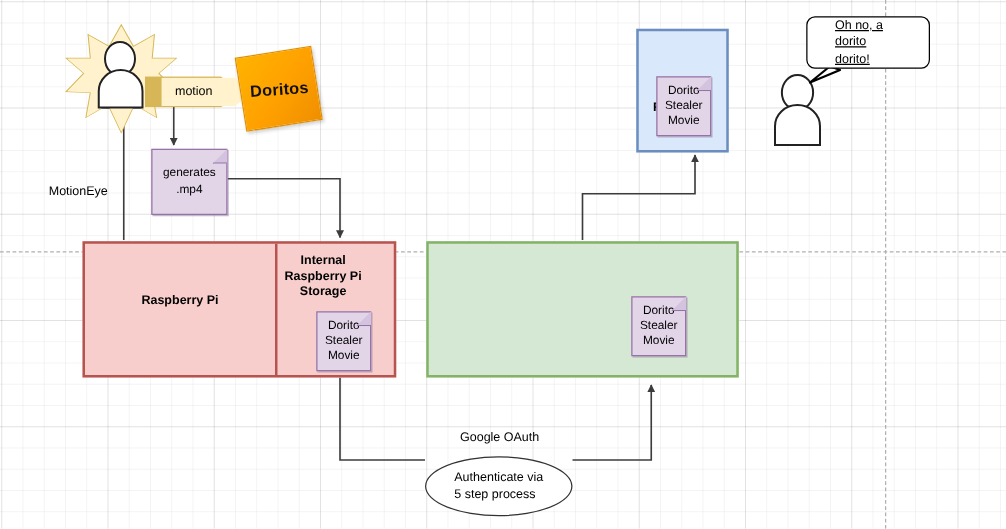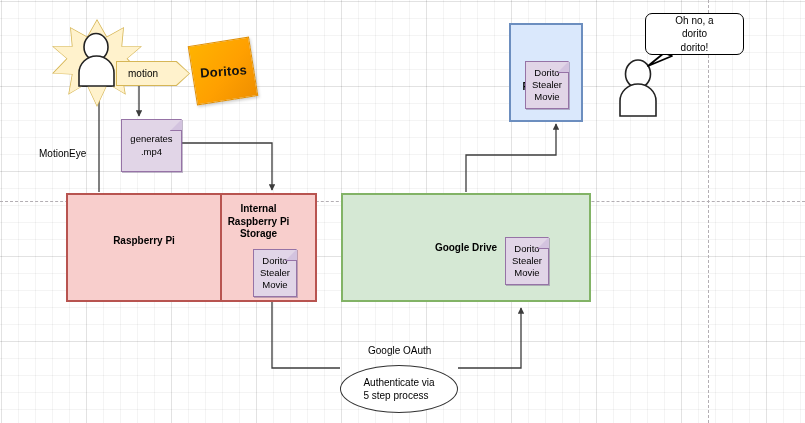--- a/index.html
+++ b/index.html
@@ -134,22 +134,22 @@
   .edge-label{
     position:absolute;font-size:10px;color:#000;
     background:transparent;white-space:nowrap;
   }
 
   
   .bubble{
     position:absolute;
     background:#fff;border:1.8px solid #000;border-radius:7px;
     display:flex;align-items:center;justify-content:center;
-    text-align:center;font-size:10px;line-height:1.35;color:#000;
-    padding:3px 22px;box-sizing:border-box;
+    text-align:left;font-size:10px;line-height:1.35;color:#000;
+    padding:3px 22px;box-sizing:border-box;text-decoration:underline;
   }
 </style>
 </head>
 <body>
 
 <div id="canvas">
 
   <div class="pagebreak-h" style="top:201px;"></div>
   <div class="pagebreak-v" style="left:708px;"></div>
 
@@ -187,21 +187,21 @@
 
   <div class="star-outline node" style="left:52px;top:19px;width:90px;height:88px;"></div>
   <div class="star node" style="left:53.5px;top:20.5px;width:87px;height:85px;"></div>
 
   <svg class="layer">
     <ellipse cx="96" cy="47" rx="12" ry="13.5" fill="#fff" stroke="#222" stroke-width="1.6"></ellipse>
     <path d="M 79 86 L 79 73 A 17.5 17 0 0 1 114 73 L 114 86 Z" fill="#fff" stroke="#222" stroke-width="1.6"></path>
   </svg>
 
   <div class="chevron-outline node" style="left:116px;top:61px;width:74px;height:25px;"></div>
-  <div class="chevron node" style="left:117px;top:62px;width:72px;height:23px;">
+  <div class="chevron node" style="left:129px;top:62px;width:72px;height:23px;">
     <span class="lbl">motion</span>
   </div>
 
   <div class="doritos node" style="left:192px;top:41px;width:62px;height:60px;">
     <span class="lbl">Doritos</span>
   </div>
 
   <div class="note node" style="left:121px;top:119px;width:61px;height:53px;">
     <span class="fold"></span>
     <span class="txt">
@@ -222,21 +222,20 @@
       <span class="fold"></span>
       <span class="txt">
         <span>Dorito</span><br>
         <span>Stealer</span><br>
         <span>Movie</span>
       </span>
     </div>
   </div>
 
   <div class="box-drive node" style="left:341px;top:193px;width:250px;height:109px;">
-    <div class="box-title" style="top:47px;left:0;width:100%;">Google Drive</div>
     <div class="note" style="left:162px;top:42px;width:44px;height:48px;">
       <span class="fold"></span>
       <span class="txt">
         <span>Dorito</span><br>
         <span>Stealer</span><br>
         <span>Movie</span>
       </span>
     </div>
   </div>
 

